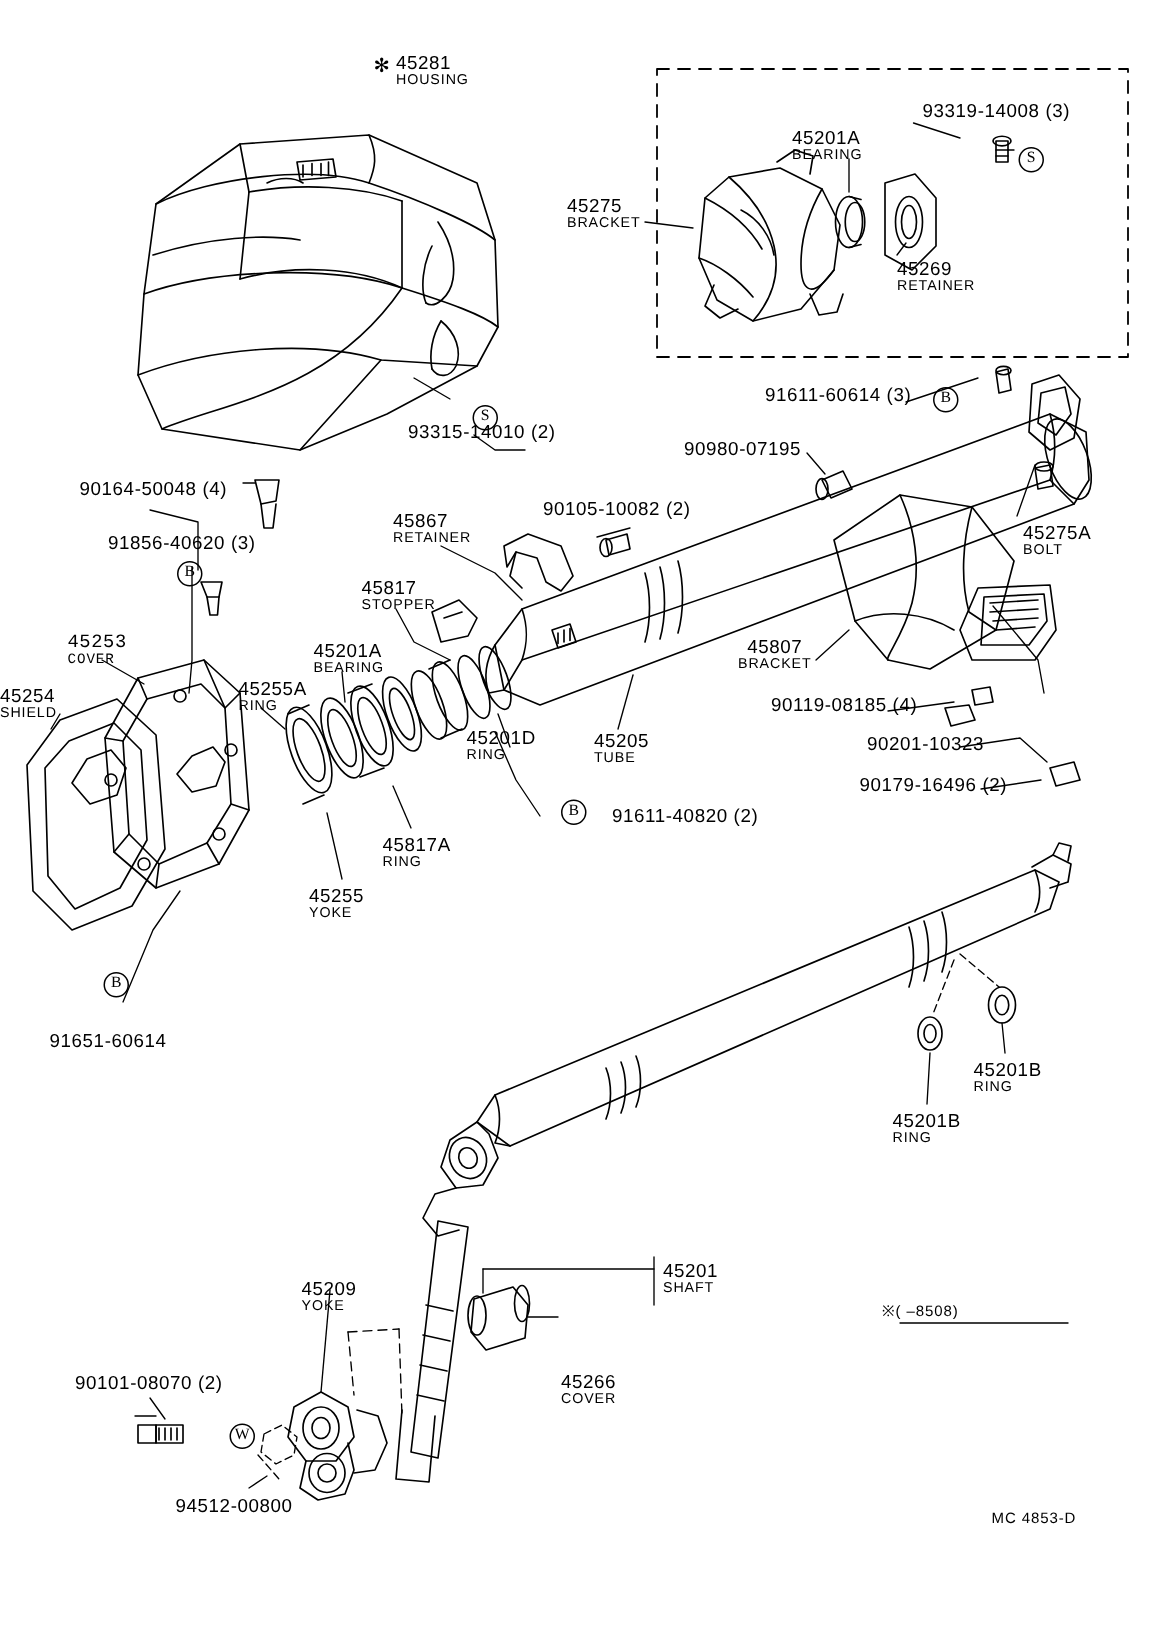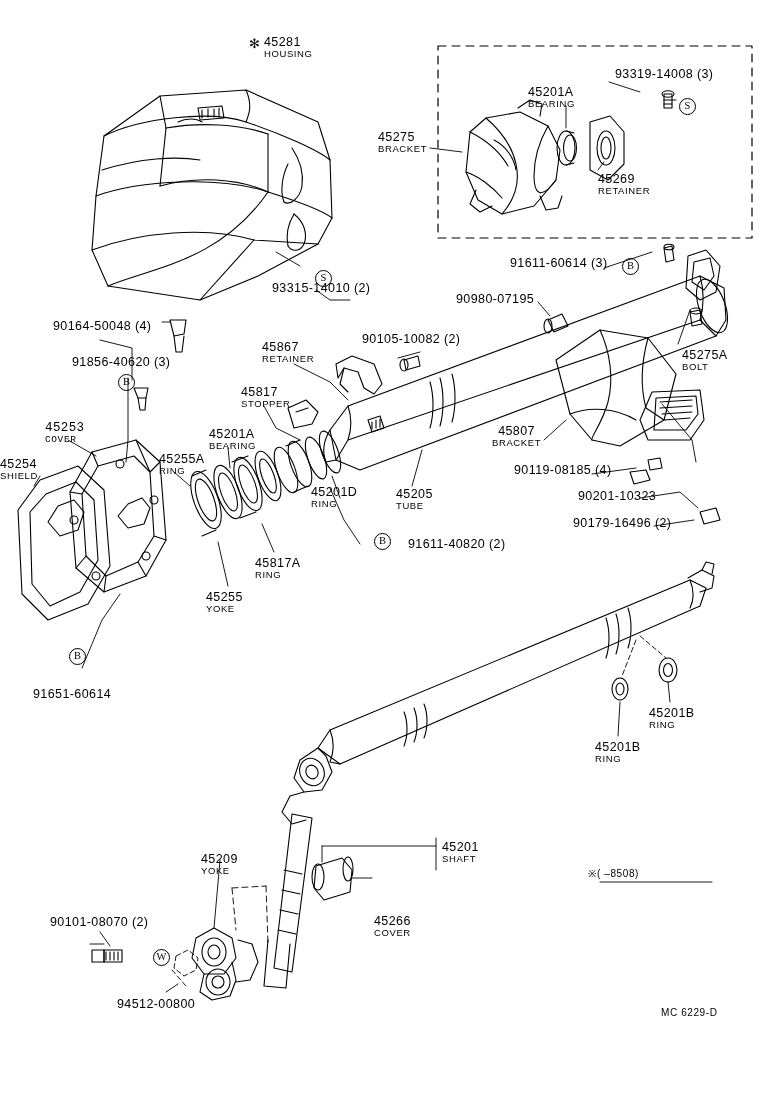--- a/index.html
+++ b/index.html
@@ -405,15 +405,15 @@
 
 <div class="circ" style="left:315px;top:270px;">S</div>
 <div class="circ" style="left:679px;top:98px;">S</div>
 <div class="circ" style="left:118px;top:374px;">B</div>
 <div class="circ" style="left:69px;top:648px;">B</div>
 <div class="circ" style="left:374px;top:533px;">B</div>
 <div class="circ" style="left:622px;top:258px;">B</div>
 <div class="circ" style="left:153px;top:949px;">W</div>
 
 <div class="foot" style="left:588px;top:866px;"><span>※(    –8508)</span></div>
-<div class="foot" style="left:661px;top:1007px;"><span>MC 6229-D</span></div>
+<div class="foot" style="left:661px;top:1007px;"><span>MC 4853-D</span></div>
 
 </div>
 
 </body></html>

